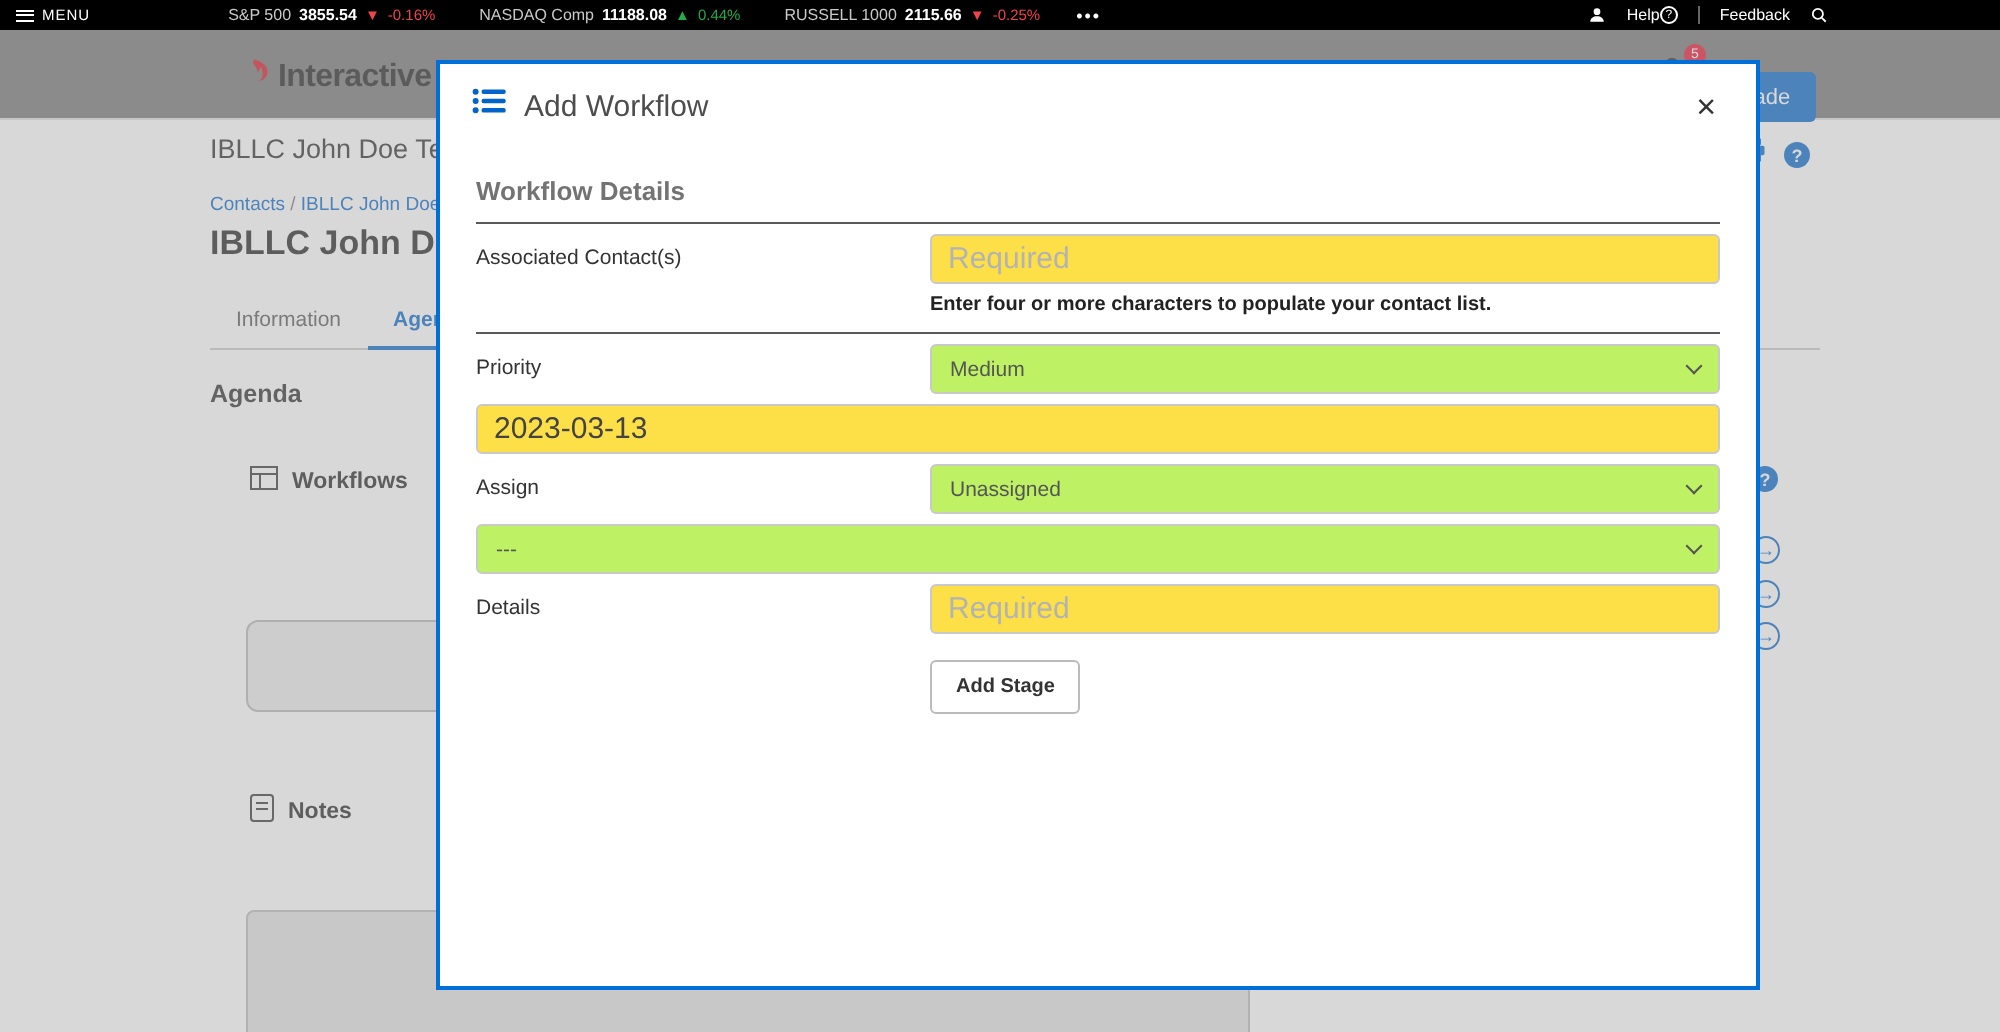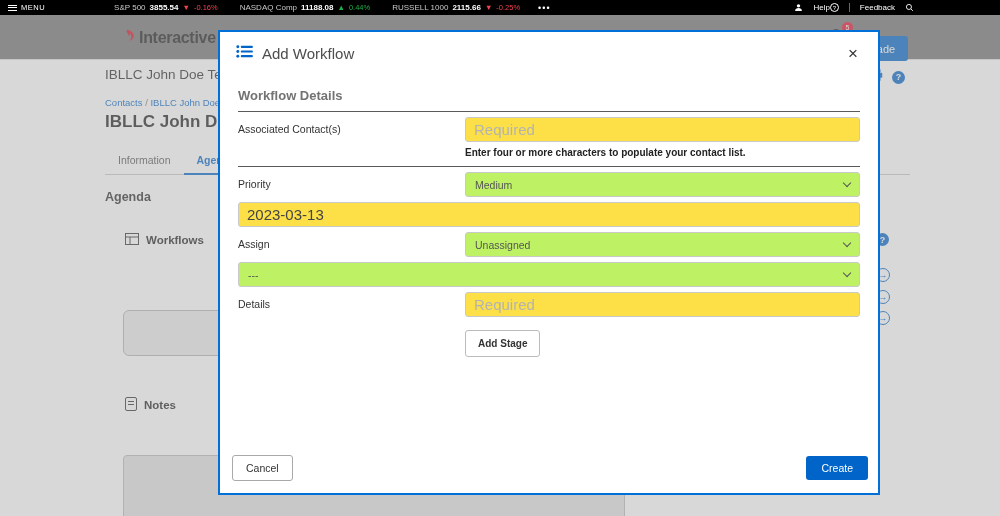--- a/index.html
+++ b/index.html
@@ -351,17 +351,13 @@
     </div>
 
     <div class="frow addstage-row">
       <div class="flabel"></div>
       <div class="fctrl">
         <button class="addstage-btn">Add Stage</button>
       </div>
     </div>
   </div>
 
-  <div class="modal-footer">
-    <button class="cancel-btn">Cancel</button>
-    <button class="create-btn">Create</button>
-  </div>
 </div>
 
 </body></html>

